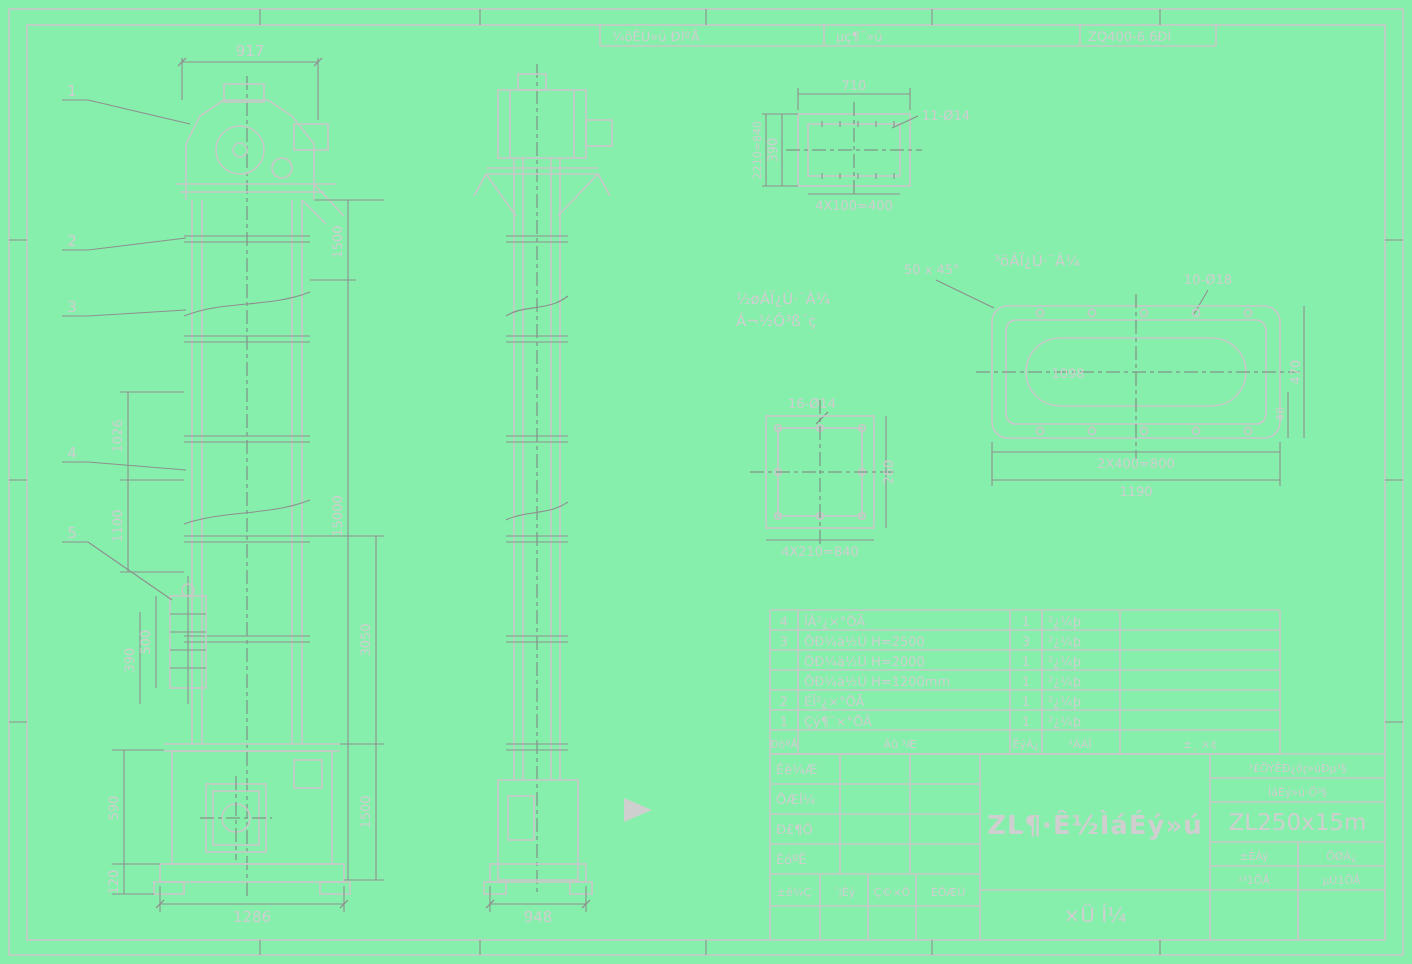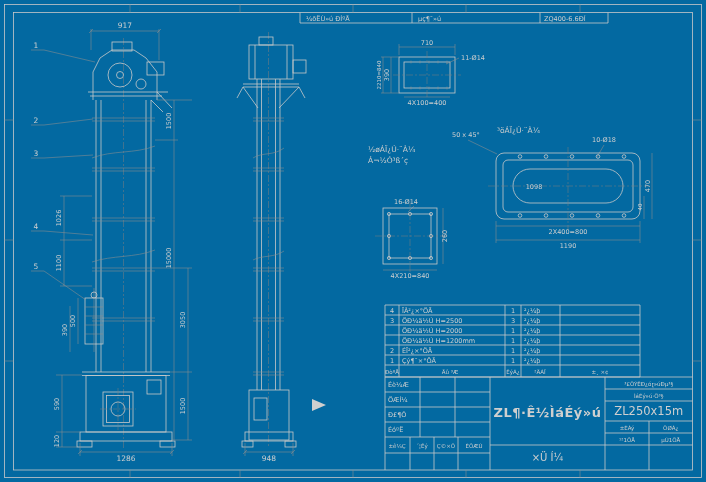--- a/index.html
+++ b/index.html
@@ -1,16 +1,16 @@
 <!DOCTYPE html>
 <html><head>
 <meta charset="utf-8">
 <style>
   html,body{margin:0;padding:0;background:#000;}
-  .sheet{width:706px;height:482px;background:#0369a1;position:relative;font-family:"DejaVu Sans",sans-serif;overflow:hidden;}
+  .sheet{width:706px;height:482px;background:#86efac;position:relative;font-family:"DejaVu Sans",sans-serif;overflow:hidden;}
   svg{position:absolute;left:0;top:0;}
   svg line, svg path, svg rect, svg circle{stroke:#c9c9c9;fill:none;stroke-width:0.8;}
   svg .thin{stroke:#8f8f8f;stroke-width:0.55;}
   svg .center{stroke:#7f7f7f;stroke-width:0.5;stroke-dasharray:7 2 2 2;}
   svg .fillw{fill:#cfcfcf;stroke:none;}
   svg text{fill:#cfcfcf;stroke:none;}
   .t5{font-size:5.5px}.t6{font-size:6.5px}.t7{font-size:7.5px}.t10{font-size:10px}
   .title{font-size:13px;font-weight:bold;letter-spacing:.5px}
   .dno{font-size:11.5px}
 </style>

